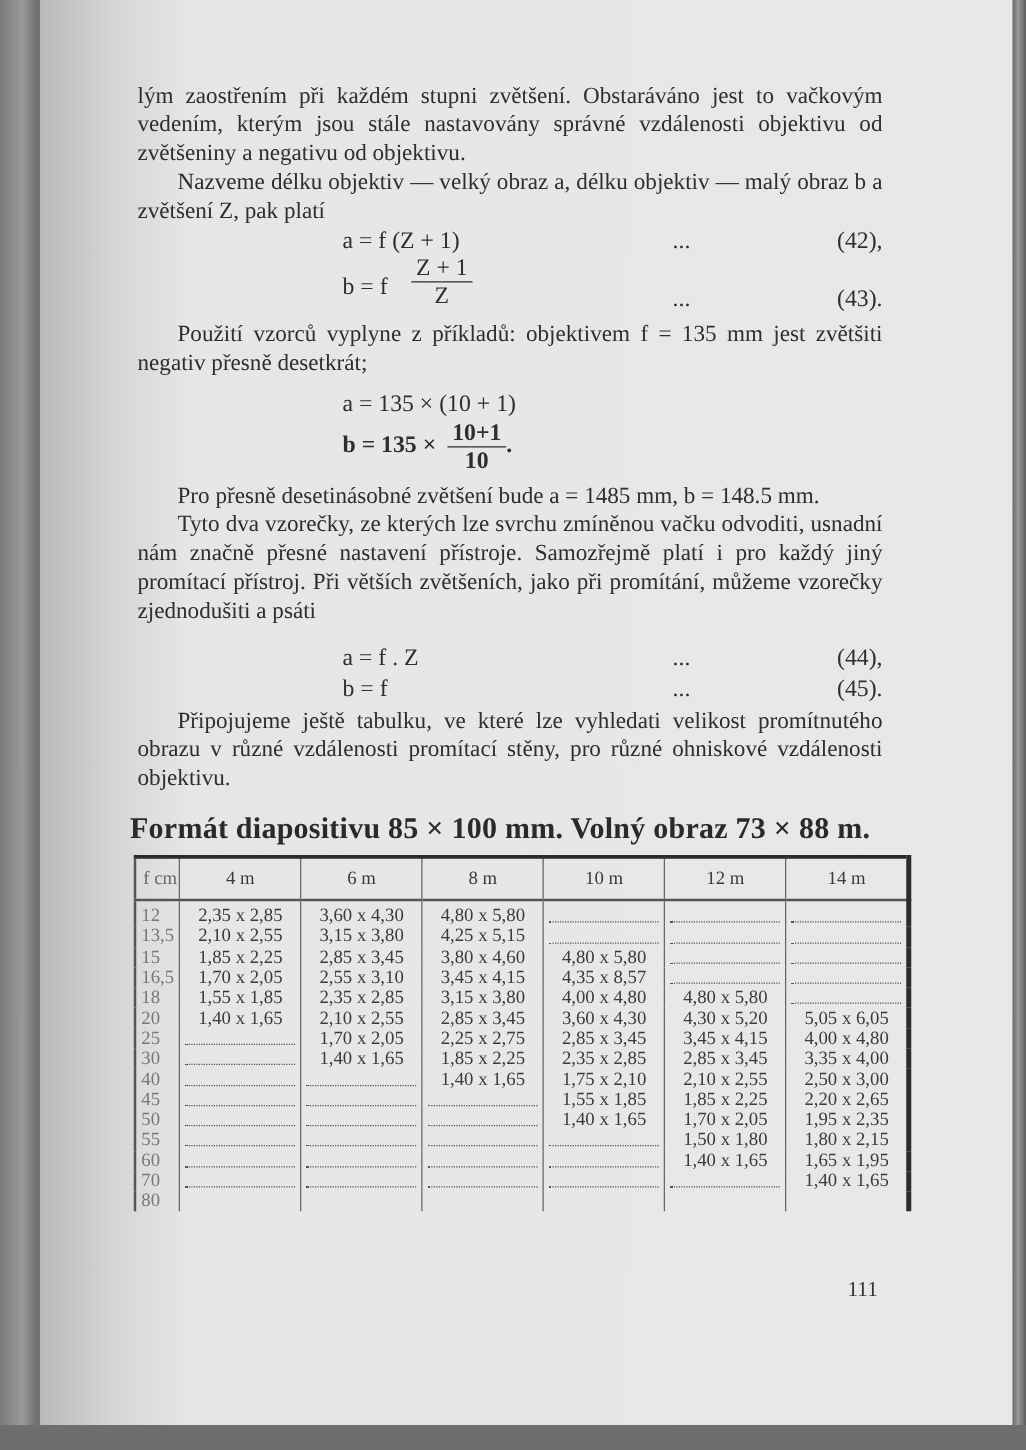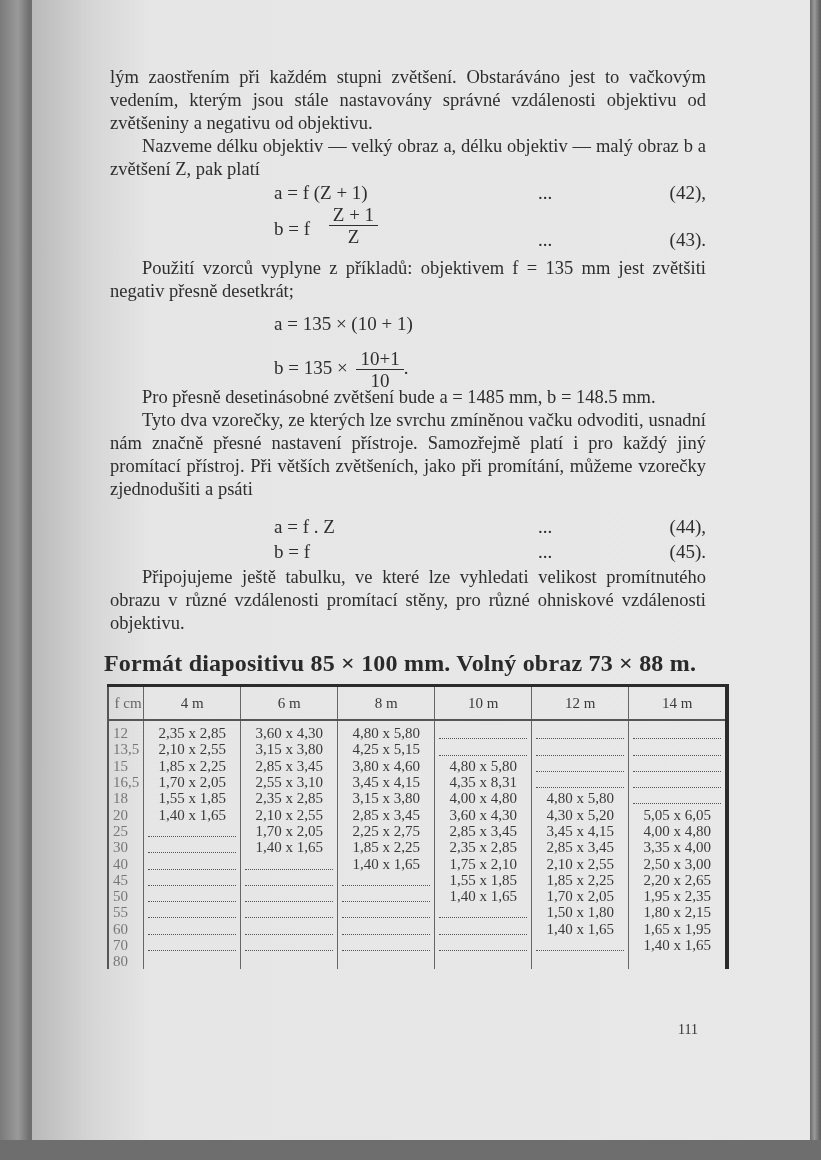--- a/index.html
+++ b/index.html
@@ -58,21 +58,21 @@
   }
   table.data th:first-child { border-left: none; width: 44px; text-align: center; padding-left: 4px; color:#666;}
   table.data td {
     height: 16.3px; line-height: 16px; padding: 0 4px; border-left: 1px solid #666;
     text-align: center; white-space: nowrap;
   }
   table.data td:first-child { border-left: none; text-align: left; color: #777; }
   table.data tr.first td { padding-top: 4px; }
   .dotted { display: inline-block; width: 88px; border-bottom: 1px dotted #555; height: 8px; vertical-align: middle; }
   .pageno {
-    position: absolute; left: 678px; top: 1022px; font-size: 14px; color: #333;
+    position: absolute; left: 678px; top: 1022px; font-size: 17px; color: #333;
     font-family: "Liberation Serif", serif;
   }
 </style>
 </head>
 <body>
 
 <div class="spine"></div>
 <div class="page"></div>
 <div class="right-edge"></div>
 <div class="bottom-edge"></div>
@@ -107,21 +107,21 @@
   <p class="para indent">Použití vzorců vyplyne z příkladů: objektivem f = 135 mm jest zvětšiti negativ přesně desetkrát;</p>
 </div>
 
 <div class="text" style="top:312px;">
   <div class="eq">
       <span class="lhs" style="left:164px;">a = 135 × (10 + 1)</span>
     </div>
 </div>
 <div class="text" style="top:336px;">
   <div class="eq" style="height:44px;">
-    <span class="lhs" style="top:12px;">
+    <span class="lhs" style="top:0;font-weight:bold;">
       <span>b = 135 ×</span>
       <span class="frac" style="margin-left:4px;">
         <span class="top">10+1</span>
         <span class="bot">10</span>
       </span><span>.</span>
     </span>
   </div>
 </div>
 
 <div class="text" style="top:386px;">
@@ -188,21 +188,21 @@
         <td>3,80 x 4,60</td>
         <td>4,80 x 5,80</td>
         <td><span class="dotted"></span></td>
         <td><span class="dotted"></span></td>
       </tr>
       <tr>
         <td>16,5</td>
         <td>1,70 x 2,05</td>
         <td>2,55 x 3,10</td>
         <td>3,45 x 4,15</td>
-        <td>4,35 x 8,31</td>
+        <td>4,35 x 8,57</td>
         <td><span class="dotted"></span></td>
         <td><span class="dotted"></span></td>
       </tr>
       <tr>
         <td>18</td>
         <td>1,55 x 1,85</td>
         <td>2,35 x 2,85</td>
         <td>3,15 x 3,80</td>
         <td>4,00 x 4,80</td>
         <td>4,80 x 5,80</td>

